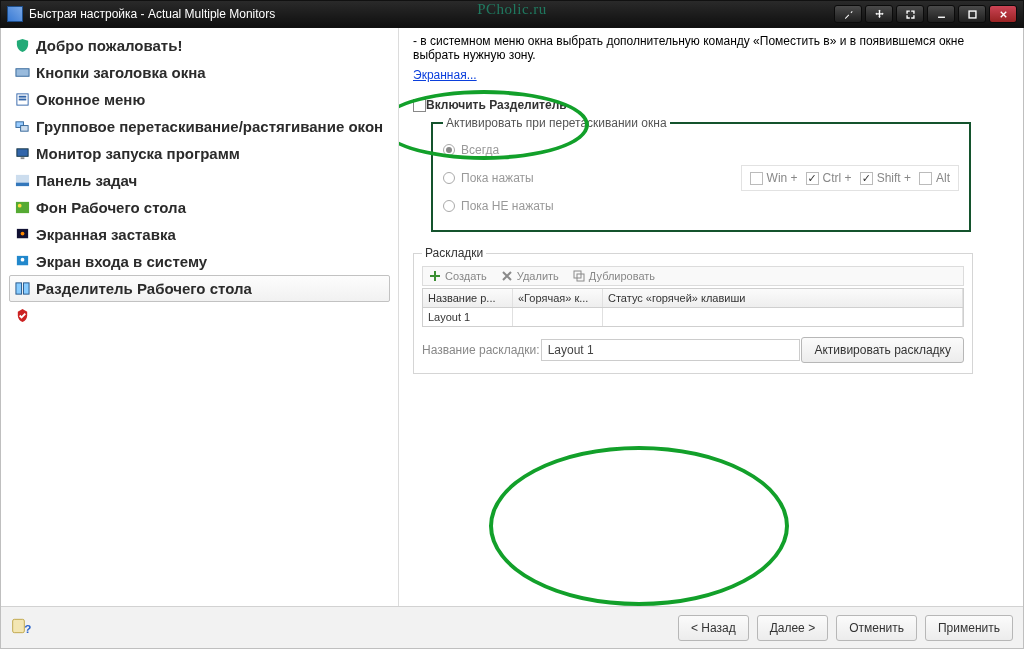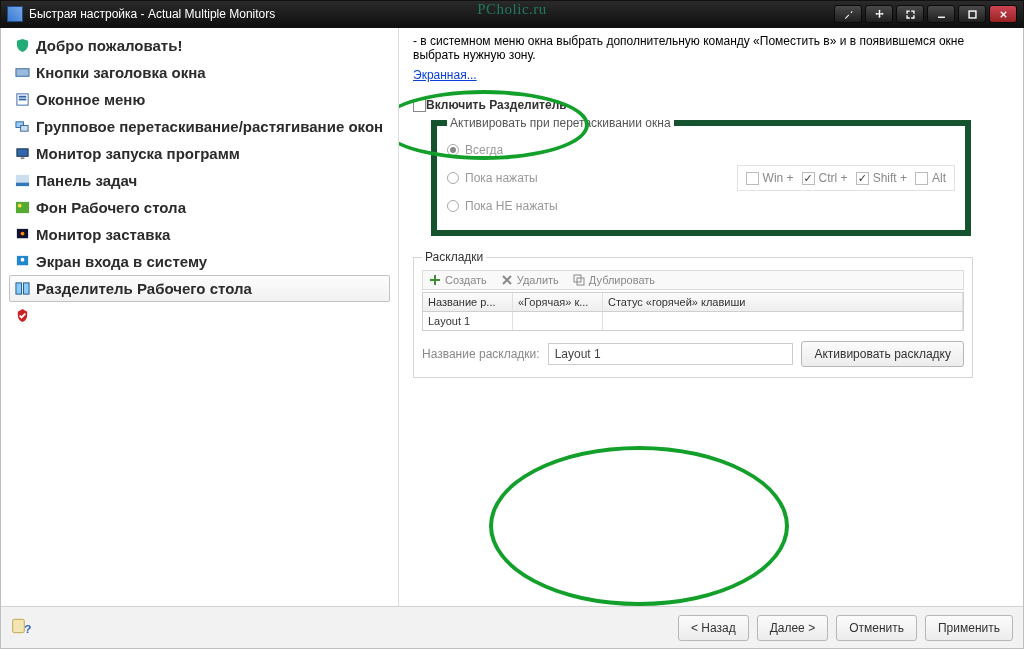--- a/index.html
+++ b/index.html
@@ -98,21 +98,21 @@
     color: #333;
   }
   .intro { color:#000; }
   .link { color: #0b3fdc; text-decoration: underline; cursor: pointer; }
   .checkbox-row { display:flex; align-items:center; margin-top:16px; font-weight:bold; }
   .checkbox {
     width:13px; height:13px; border:1px solid #888; background:#fff;
   }
   .checkbox.checked::after { content:"✓"; font-size:11px; color:#333; line-height:11px; position:relative; top:-2px; left:1px; }
   fieldset.activation {
-    border: 6px solid #14532d;
+    border: 2px solid #14532d;
     margin: 4px 0 0 18px;
     padding: 6px 10px 10px 10px;
     color: #999;
     width: 540px;
   }
   fieldset.activation legend { color:#555; font-size:12px; padding:0 3px; }
   .radio-row { display:flex; align-items:center; gap:6px; margin:7px 0; color:#999; }
   .radio {
     width:12px; height:12px; border:1px solid #aaa; border-radius:50%; background:#fff; position:relative;
   }
@@ -139,21 +139,21 @@
   .grid {
     border:1px solid #cfcfcf; margin-top:2px;
     font-size:11px;
   }
   .grid-head { display:flex; background:linear-gradient(#fbfbfb,#eee); border-bottom:1px solid #cfcfcf; }
   .grid-head .col, .grid-row .col { padding:3px 5px; border-right:1px solid #e0e0e0; }
   .grid-head .col { color:#333; }
   .grid-row { display:flex; background:#fff; }
   .col.c1{width:90px;} .col.c2{width:90px;} .col.c3{flex:1;}
 
-  .layout-name-row { display:flex; align-items:center; gap:8px; margin-top:10px; }
+  .layout-name-row { display:flex; align-items:center; gap:1px; margin-top:10px; }
   .layout-name-row label { color:#888; }
   .layout-name-row input.txt {
     flex:1; height:22px; border:1px solid #ccc; background:#fff; padding:0 6px; font-size:12px; color:#444;
   }
   .btn {
     height:24px; background:linear-gradient(#fbfbfb,#ececec);
     border:1px solid #b7b7b7; border-radius:3px;
     padding: 12px 12px; font-size:12px; color:#333;
     display:inline-flex; align-items:center; justify-content:center;
     cursor:pointer;
@@ -303,21 +303,21 @@
           </span>
           <span>Фон Рабочего стола</span>
         </div>
         <div class="side-item">
           <span class="side-icon">
             <svg viewBox="0 0 16 16">
               <rect x="2" y="2" width="12" height="10" fill="#113"></rect>
               <circle cx="8" cy="7" r="2" fill="#f80"></circle>
             </svg>
           </span>
-          <span>Монитор заставка</span>
+          <span>Экранная заставка</span>
         </div>
         <div class="side-item">
           <span class="side-icon">
             <svg viewBox="0 0 16 16">
               <rect x="2" y="2" width="12" height="10" fill="#28c"></rect>
               <circle cx="8" cy="6" r="2" fill="#fff"></circle>
             </svg>
           </span>
           <span>Экран входа в систему</span>
         </div>

